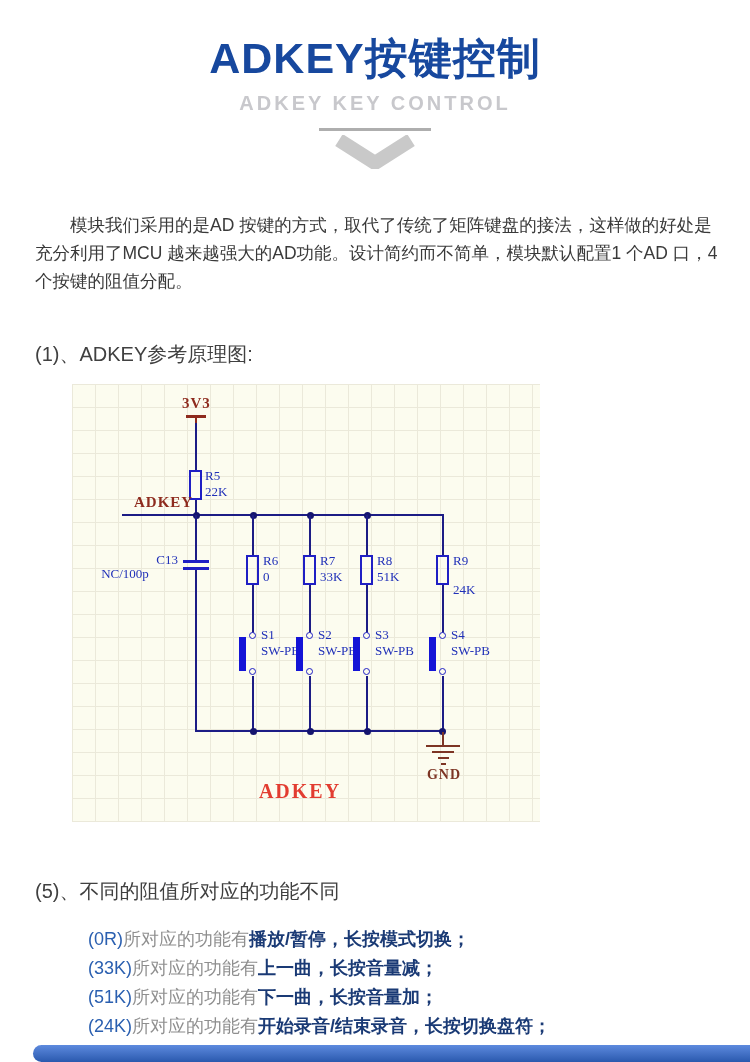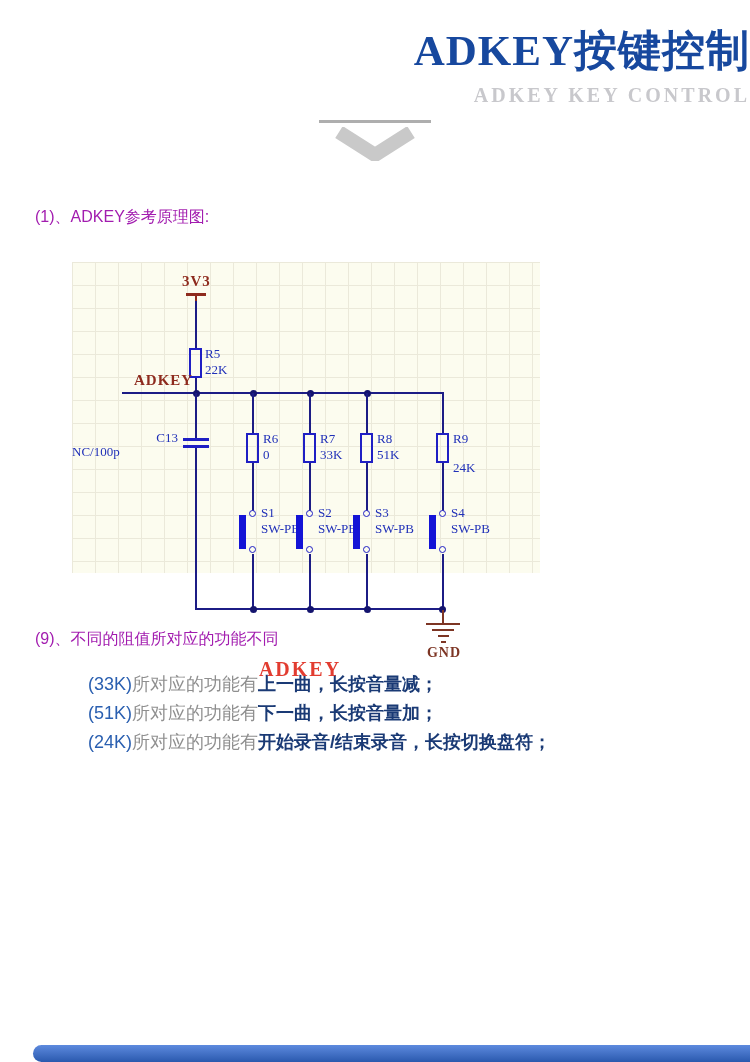--- a/index.html
+++ b/index.html
@@ -1,35 +1,35 @@
 <!DOCTYPE html>
 <html><head>
 <meta charset="utf-8">
 <style>
   * { margin:0; padding:0; box-sizing:border-box; }
   body { background:#ffffff; font-family:"Liberation Sans", sans-serif; }
   .page { position:relative; width:750px; height:1062px; background:#ffffff; overflow:hidden; margin:0 auto; }
 
   
-  .hdr { text-align:right; padding-top:22px;font-family:Liberation Serif, serif; }
+  .hdr { text-align:center; padding-top:30px; }
   .title { font-size:43px; font-weight:700; color:#17489e; letter-spacing:1px; }
   .subtitle { margin-top:4px; font-size:20px; font-weight:700; color:#c8c8cc; letter-spacing:3px; }
   .divider { width:112px; height:3px; background:#aeaeae; margin:13px auto 0; }
   .chev { display:block; margin:4px auto 0; }
 
   
   .intro { margin:42px 32px 0 35px; font-size:17.5px; line-height:28px; color:#3a3a3a; text-indent:2em; }
 
   
-  .h-sec { margin-left:35px; font-size:16px; font-weight:500; color:#a21caf; }
+  .h-sec { margin-left:35px; font-size:20px; font-weight:500; color:#404040; }
   .h1 { margin-top:46px; }
   .h2 { margin-top:56px; }
 
   
-  .schem { position:relative; margin:34px 0 0 72px; width:468px; height:311px;
+  .schem { position:relative; margin:16px 0 0 72px; width:468px; height:438px;
            background-color:#fcfcef;
            background-image:linear-gradient(#ebe9da 1px, transparent 1px),
                             linear-gradient(90deg, #ebe9da 1px, transparent 1px);
            background-size:23px 23px;
            font-family:"Liberation Serif", serif; }
   .abs { position:absolute; }
   .wire-v { position:absolute; width:2px; background:#1c1c85; }
   .wire-h { position:absolute; height:2px; background:#1c1c85; }
   .dot { position:absolute; width:7px; height:7px; border-radius:50%; background:#14146e; }
   .res { position:absolute; width:13px; height:30px; border:2px solid #1f1fc4; background:transparent; }
@@ -61,20 +61,21 @@
 
   <div class="hdr">
     <div class="title">ADKEY按键控制</div>
     <div class="subtitle">ADKEY KEY CONTROL</div>
     <div class="divider"></div>
     <svg class="chev" width="92" height="34" viewBox="0 0 92 34">
       <polyline points="10,5 46,28 82,5" fill="none" stroke="#c9c9c9" stroke-width="14"></polyline>
     </svg>
   </div>
 
+  <p class="intro">模块我们采用的是AD 按键的方式，取代了传统了矩阵键盘的接法，这样做的好处是充分利用了MCU 越来越强大的AD功能。设计简约而不简单，模块默认配置1 个AD 口，4个按键的阻值分配。</p>
 
   <div class="h-sec h1">(1)、ADKEY参考原理图:</div>
 
   <div class="schem">
 
     <div class="netlabel" style="left:110px; top:11px; width:28px; text-align:center;">3V3</div>
     <div class="pwr-bar" style="left:114px; top:31px;"></div>
     <div class="pwr-stub" style="left:123px; top:33px;"></div>
 
     <div class="wire-v" style="left:123px; top:39px; height:47px;"></div>
@@ -89,21 +90,21 @@
     <div class="dot" style="left:121px; top:128px;"></div>
     <div class="dot" style="left:178px; top:128px;"></div>
     <div class="dot" style="left:235px; top:128px;"></div>
     <div class="dot" style="left:292px; top:128px;"></div>
 
     <div class="wire-v" style="left:123px; top:131px; height:45px;"></div>
     <div class="plate" style="left:111px; top:176px;"></div>
     <div class="plate" style="left:111px; top:183px;"></div>
     <div class="wire-v" style="left:123px; top:186px; height:162px;"></div>
     <div class="clabel" style="left:0; top:168px; width:106px; text-align:right;">C13</div>
-    <div class="clabel" style="left:0; top:182px; width:106px; text-align:left;">NC/100p</div>
+    <div class="clabel" style="left:0; top:182px; width:106px; text-align:center;">NC/100p</div>
 
     <div class="abs" style="left:141px; top:131px; width:90px; height:217px;">
       <div class="wire-v" style="left:39px; top:0; height:40px;"></div>
       <div class="res" style="left:33px; top:40px;"></div>
       <div class="clabel" style="left:50px; top:38px;">R6</div>
       <div class="clabel" style="left:50px; top:54px;">0</div>
       <div class="wire-v" style="left:39px; top:70px; height:49px;"></div>
       <div class="term" style="left:36px; top:117px;"></div>
       <div class="clabel" style="left:48px; top:112px;">S1</div>
       <div class="clabel" style="left:48px; top:128px;">SW-PB</div>
@@ -163,23 +164,24 @@
     <div class="wire-v" style="left:370px; top:348px; height:13px; background:#7d3524;"></div>
     <div class="gnd-bar" style="left:354px; top:361px; width:34px;"></div>
     <div class="gnd-bar" style="left:360px; top:367px; width:22px;"></div>
     <div class="gnd-bar" style="left:366px; top:373px; width:11px;"></div>
     <div class="gnd-bar" style="left:369px; top:379px; width:5px;"></div>
     <div class="netlabel" style="left:346px; top:383px; width:52px; text-align:center; font-size:14px; color:#7d3524;">GND</div>
 
     <div class="caption" style="left:158px; top:396px; width:140px; text-align:center;">ADKEY</div>
   </div>
 
-  <div class="h-sec h2">(9)、不同的阻值所对应的功能不同</div>
+  <div class="h-sec h2">(5)、不同的阻值所对应的功能不同</div>
 
   <div class="fnlist">
+    <div><span class="fn-prefix">(0R)</span><span class="fn-mid">所对应的功能有</span><span class="fn-bold">播放/暂停，长按模式切换；</span></div>
     <div><span class="fn-prefix">(33K)</span><span class="fn-mid">所对应的功能有</span><span class="fn-bold">上一曲，长按音量减；</span></div>
     <div><span class="fn-prefix">(51K)</span><span class="fn-mid">所对应的功能有</span><span class="fn-bold">下一曲，长按音量加；</span></div>
     <div><span class="fn-prefix">(24K)</span><span class="fn-mid">所对应的功能有</span><span class="fn-bold">开始录音/结束录音，长按切换盘符；</span></div>
   </div>
 
   <div class="banner"></div>
 
 </div>
 
 </body></html>

